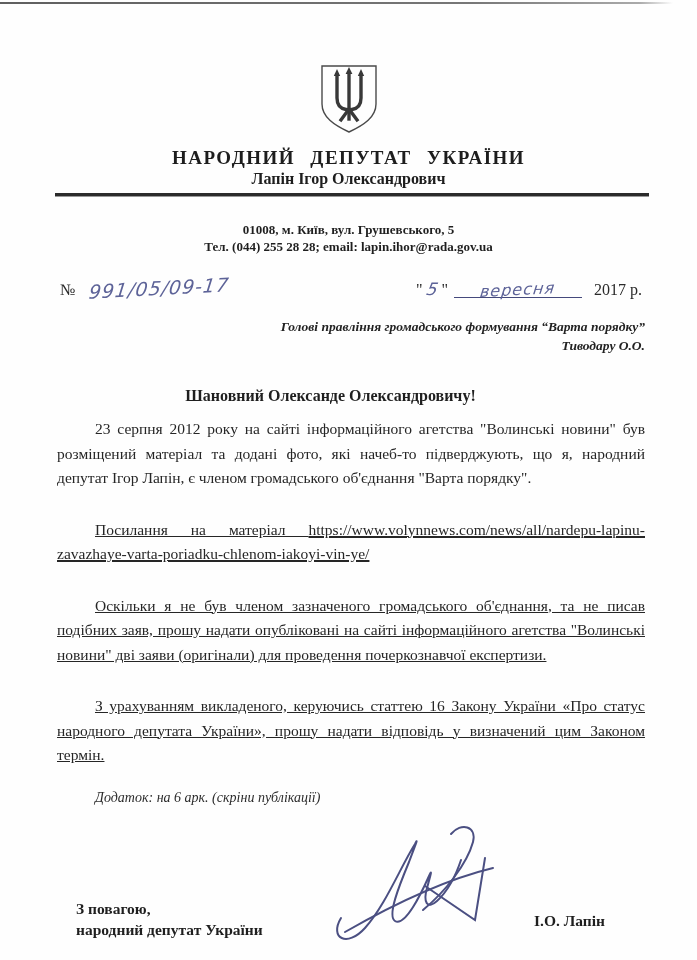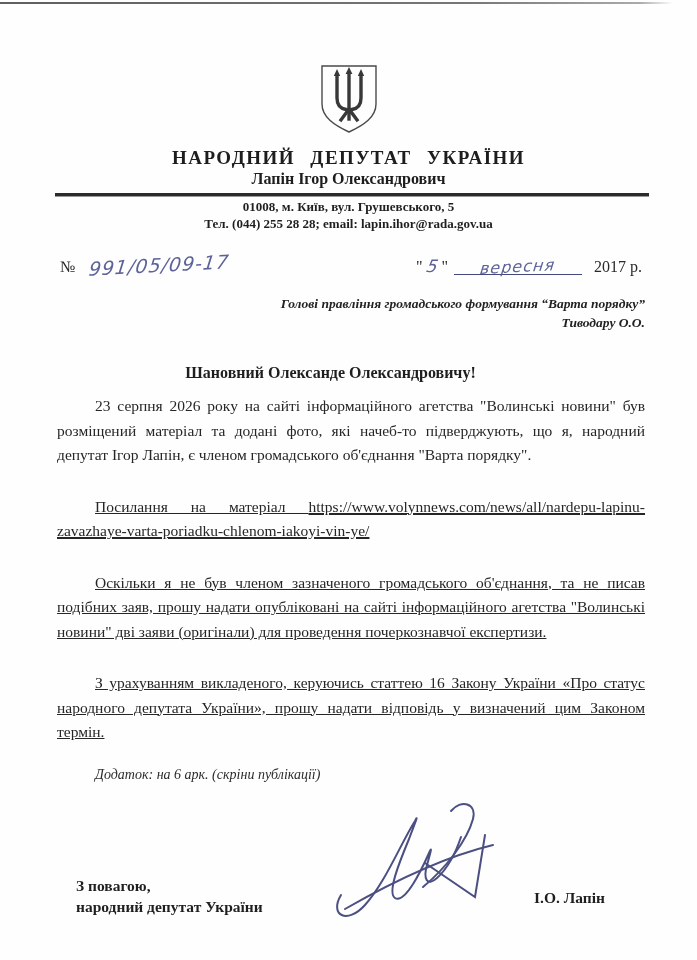--- a/index.html
+++ b/index.html
@@ -18,21 +18,21 @@
   }
   
   .letterhead{padding-top:64px;text-align:center;}
   .emblem{display:inline-block;width:60px;height:70px;}
   .org-title{
     margin-top:9px;font-size:19px;font-weight:bold;color:#1d1d1d;
     letter-spacing:1.5px;word-spacing:9px;
   }
   .org-name{margin-top:1px;font-size:16px;font-weight:bold;color:#1d1d1d;}
   .rule{margin:5px 48px 0 55px;height:3px;background:#2b2b2b;box-shadow:0 1px 0 #999;}
-  .addr-block{margin-top:2px;line-height:17px;}
+  .addr-block{margin-top:25px;line-height:17px;}
   .addr{font-size:13px;font-weight:bold;color:#1f1f1f;}
   
   .hand{
     font-family:"DejaVu Sans", sans-serif;
     font-style:italic;color:#5d6398;
     display:inline-block;
   }
   
   .ref-row{
     display:flex;justify-content:space-between;align-items:flex-end;
@@ -140,21 +140,21 @@
     </div>
   </div>
 
   <div class="addressee">
     <div>Голові правління громадського формування “Варта порядку”</div>
     <div>Тиводару О.О.</div>
   </div>
 
   <div class="greeting">Шановний Олександе Олександровичу!</div>
 
-  <p class="para">23 серпня 2026 року на сайті інформаційного агетства "Волинські новини" був розміщений матеріал та додані фото, які начеб-то підверджують, що я, народний депутат Ігор Лапін, є членом громадського об'єднання "Варта порядку".</p>
+  <p class="para">23 серпня 2012 року на сайті інформаційного агетства "Волинські новини" був розміщений матеріал та додані фото, які начеб-то підверджують, що я, народний депутат Ігор Лапін, є членом громадського об'єднання "Варта порядку".</p>
 
   <p class="para"><span>Посилання на матеріал </span><span class="doc-link">https://www.volynnews.com/news/all/nardepu-lapinu-zavazhaye-varta-poriadku-chlenom-iakoyi-vin-ye/</span></p>
 
   <p class="para">Оскільки я не був членом зазначеного громадського об'єднання, та не писав подібних заяв, прошу надати опубліковані на сайті інформаційного агетства "Волинські новини" дві заяви (оригінали) для проведення почеркознавчої експертизи.</p>
 
   <p class="para">З урахуванням викладеного, керуючись статтею 16 Закону України «Про статус народного депутата України», прошу надати відповідь у визначений цим Законом термін.</p>
 
   <p class="attachment">Додаток: на 6 арк. (скріни публікації)</p>
 
   <div class="sig-row">

